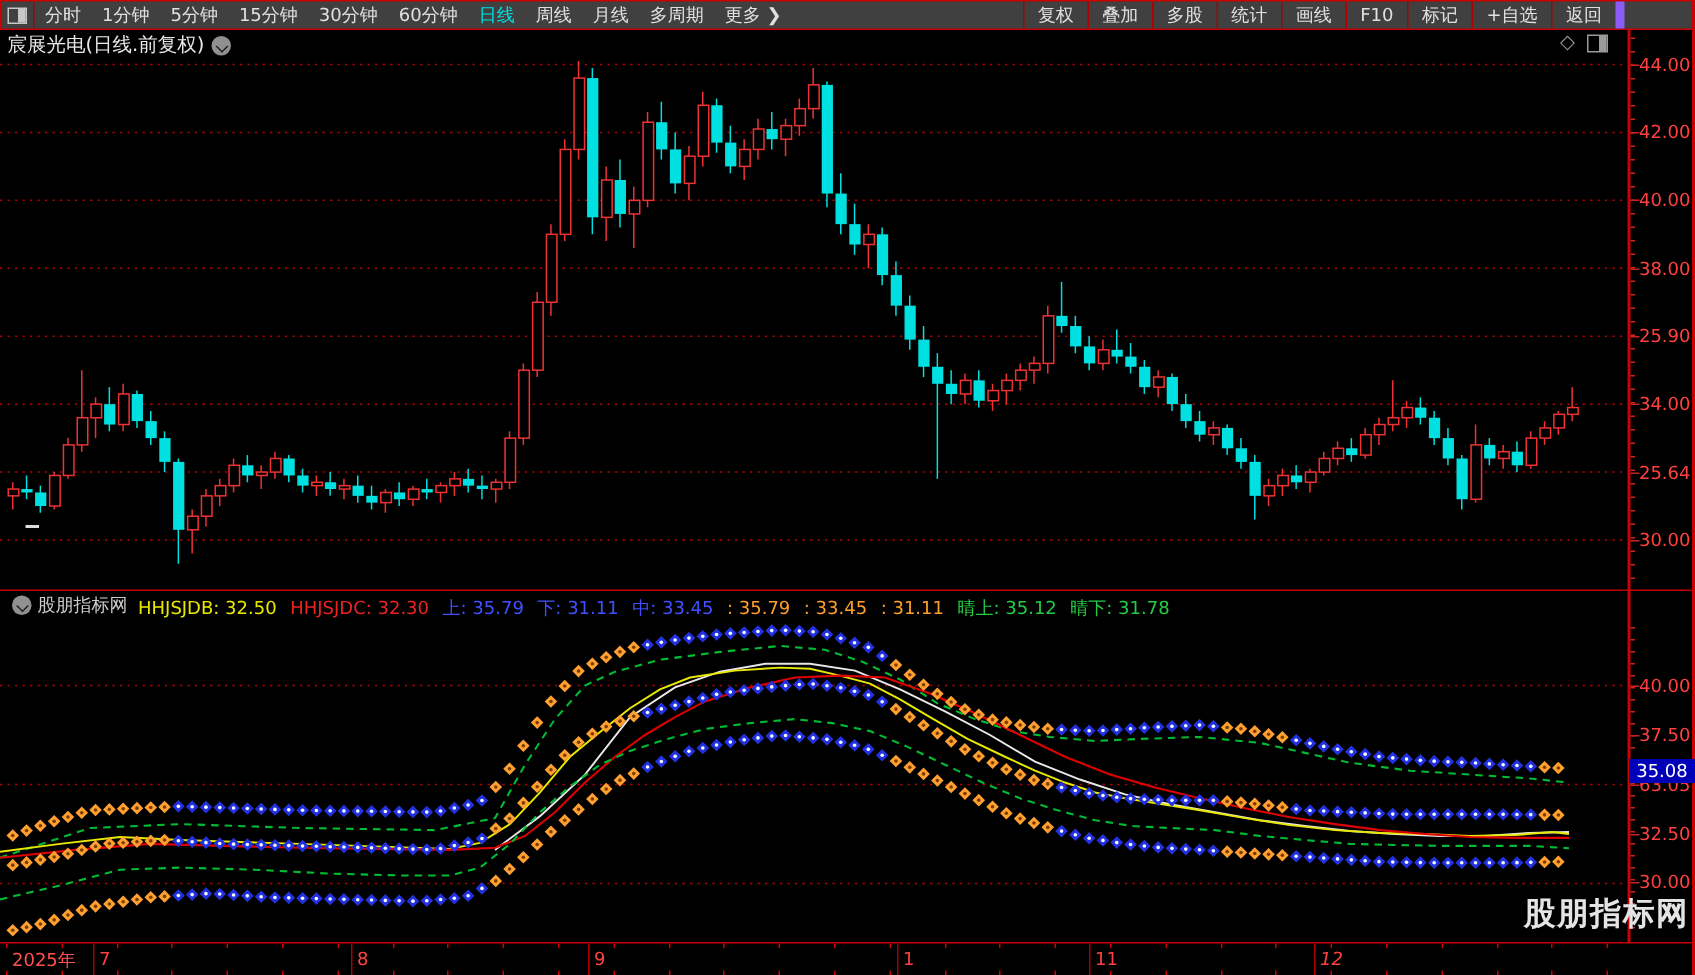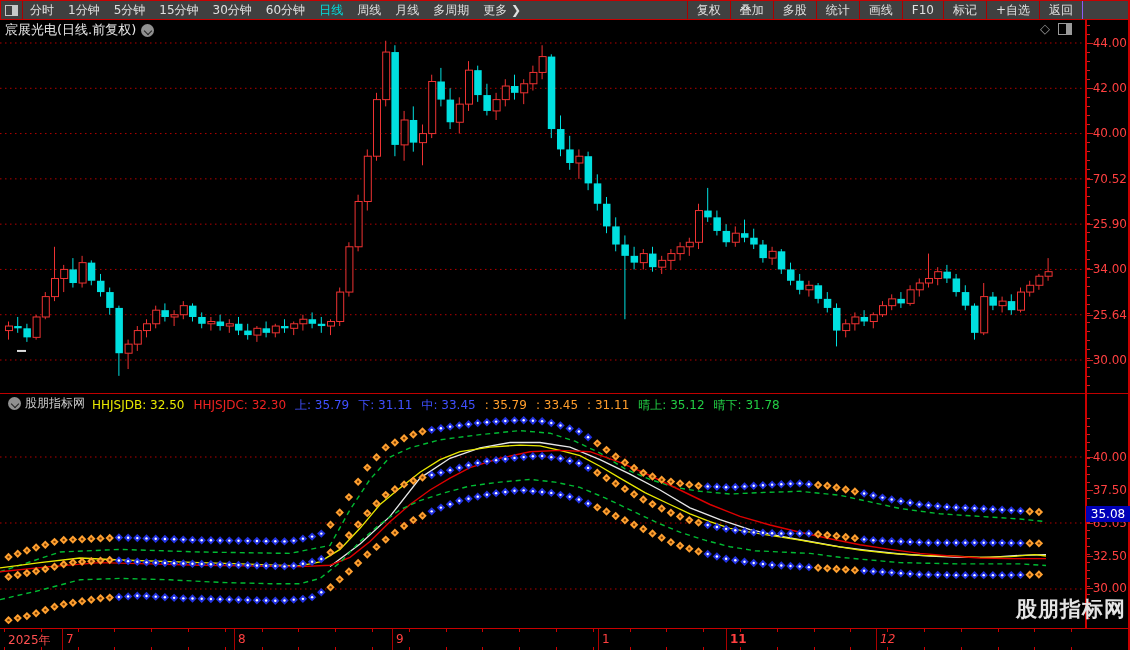--- a/index.html
+++ b/index.html
@@ -10,21 +10,21 @@
     border-bottom:1px solid #c80000;border-left:1px solid #c80000;border-right:1px solid #c80000;
     background:#404040;display:flex;align-items:center;}
   .tb-iconbox{width:21px;height:18px;border-right:1px solid #aa0000;display:flex;align-items:center;justify-content:center;}
   .layout-ic{width:11px;height:9px;border:1px solid #c8c8c8;position:relative;}
   .layout-ic::after{content:"";position:absolute;right:0;top:0;width:5px;height:100%;background:#c8c8c8;}
   .tb-left{display:flex;align-items:center;}
   .tb-item{color:#e0e0e0;font-size:12px;padding:0 7px;white-space:nowrap;cursor:default;line-height:18px;}
   .tb-item.active{color:#00e0e0;}
   .tb-right{position:absolute;right:46px;top:0;display:flex;height:18px;}
   .tb-ritem{color:#e0e0e0;font-size:12px;padding:0 9px;line-height:18px;border-left:1px solid #aa0000;white-space:nowrap;}
-  .tb-right .tb-ritem:last-child{border-right:1px solid #8b5cf6;}
+  .tb-right .tb-ritem:last-child{border-right:6px solid #8b5cf6;}
   
   .titlebar{position:absolute;left:5px;top:21px;display:flex;align-items:center;z-index:6;}
   .title-text{color:#e8e8e8;font-size:13px;white-space:nowrap;}
   .chev-badge{width:13px;height:13px;border-radius:50%;background:#909090;margin-left:5px;position:relative;display:inline-block;}
   .chev-badge::after{content:"";position:absolute;left:3.5px;top:4px;width:5px;height:5px;border-right:1.5px solid #222;
     border-bottom:1.5px solid #222;transform:rotate(45deg);}
   .pane-icons{position:absolute;left:1040px;top:23px;z-index:6;display:flex;align-items:center;gap:8px;}
   .diamond-outline{color:#9a9a9a;font-size:13px;line-height:10px;}
   .pane-ic{width:12px;height:10px;border:1px solid #9a9a9a;position:relative;}
   .pane-ic::after{content:"";position:absolute;right:0;top:0;width:5px;height:100%;background:#9a9a9a;}
@@ -1039,21 +1039,21 @@
     </svg>
 
   <div class="sep-line" style="top:628px"></div>
 
   <div id="axisCol">
     <div class="axis-vline"></div>
     <div class="price-marker" style="top:487px">35.08</div>
   <div class="axis-lab" style="top: 17px;">44.00</div>
       <div class="axis-lab" style="top: 62px;">42.00</div>
       <div class="axis-lab" style="top: 107px;">40.00</div>
-      <div class="axis-lab" style="top: 153px;">70.52</div>
+      <div class="axis-lab" style="top: 153px;">38.00</div>
       <div class="axis-lab" style="top: 198px;">25.90</div>
       <div class="axis-lab" style="top: 243px;">34.00</div>
       <div class="axis-lab" style="top: 289px;">25.64</div>
       <div class="axis-lab" style="top: 334px;">30.00</div>
       <div class="axis-lab" style="top: 431px;">40.00</div>
       <div class="axis-lab" style="top: 464px;">37.50</div>
       <div class="axis-lab" style="top: 497px;">63.05</div>
       <div class="axis-lab" style="top: 530px;">32.50</div>
       <div class="axis-lab" style="top: 562px;">30.00</div>
       <div class="axis-tick" style="left: 2px; width: 3px; top: 6px;"></div>
@@ -1143,21 +1143,21 @@
   <div class="ta-div" style="left: 62px;"></div>
       <div class="ta-div" style="left: 234px;"></div>
       <div class="ta-div" style="left: 392px;"></div>
       <div class="ta-div" style="left: 598px;"></div>
       <div class="ta-div" style="left: 726px;"></div>
       <div class="ta-div" style="left: 876px;"></div>
       <div class="ta-month" style="left: 66px;">7</div>
       <div class="ta-month" style="left: 238px;">8</div>
       <div class="ta-month" style="left: 396px;">9</div>
       <div class="ta-month" style="left: 602px;">1</div>
-      <div class="ta-month" style="left: 730px; font-weight: bold;">11</div>
+      <div class="ta-month" style="left: 730px;">11</div>
       <div class="ta-month" style="left: 880px; font-style: italic;">12</div>
       <div class="ta-tick" style="left: 4px; top: 0px;"></div>
       <div class="ta-tick" style="left: 4px; bottom: 0px;"></div>
       <div class="ta-tick" style="left: 41px; top: 0px;"></div>
       <div class="ta-tick" style="left: 41px; bottom: 0px;"></div>
       <div class="ta-tick" style="left: 78px; top: 0px;"></div>
       <div class="ta-tick" style="left: 78px; bottom: 0px;"></div>
       <div class="ta-tick" style="left: 114px; top: 0px;"></div>
       <div class="ta-tick" style="left: 114px; bottom: 0px;"></div>
       <div class="ta-tick" style="left: 151px; top: 0px;"></div>

